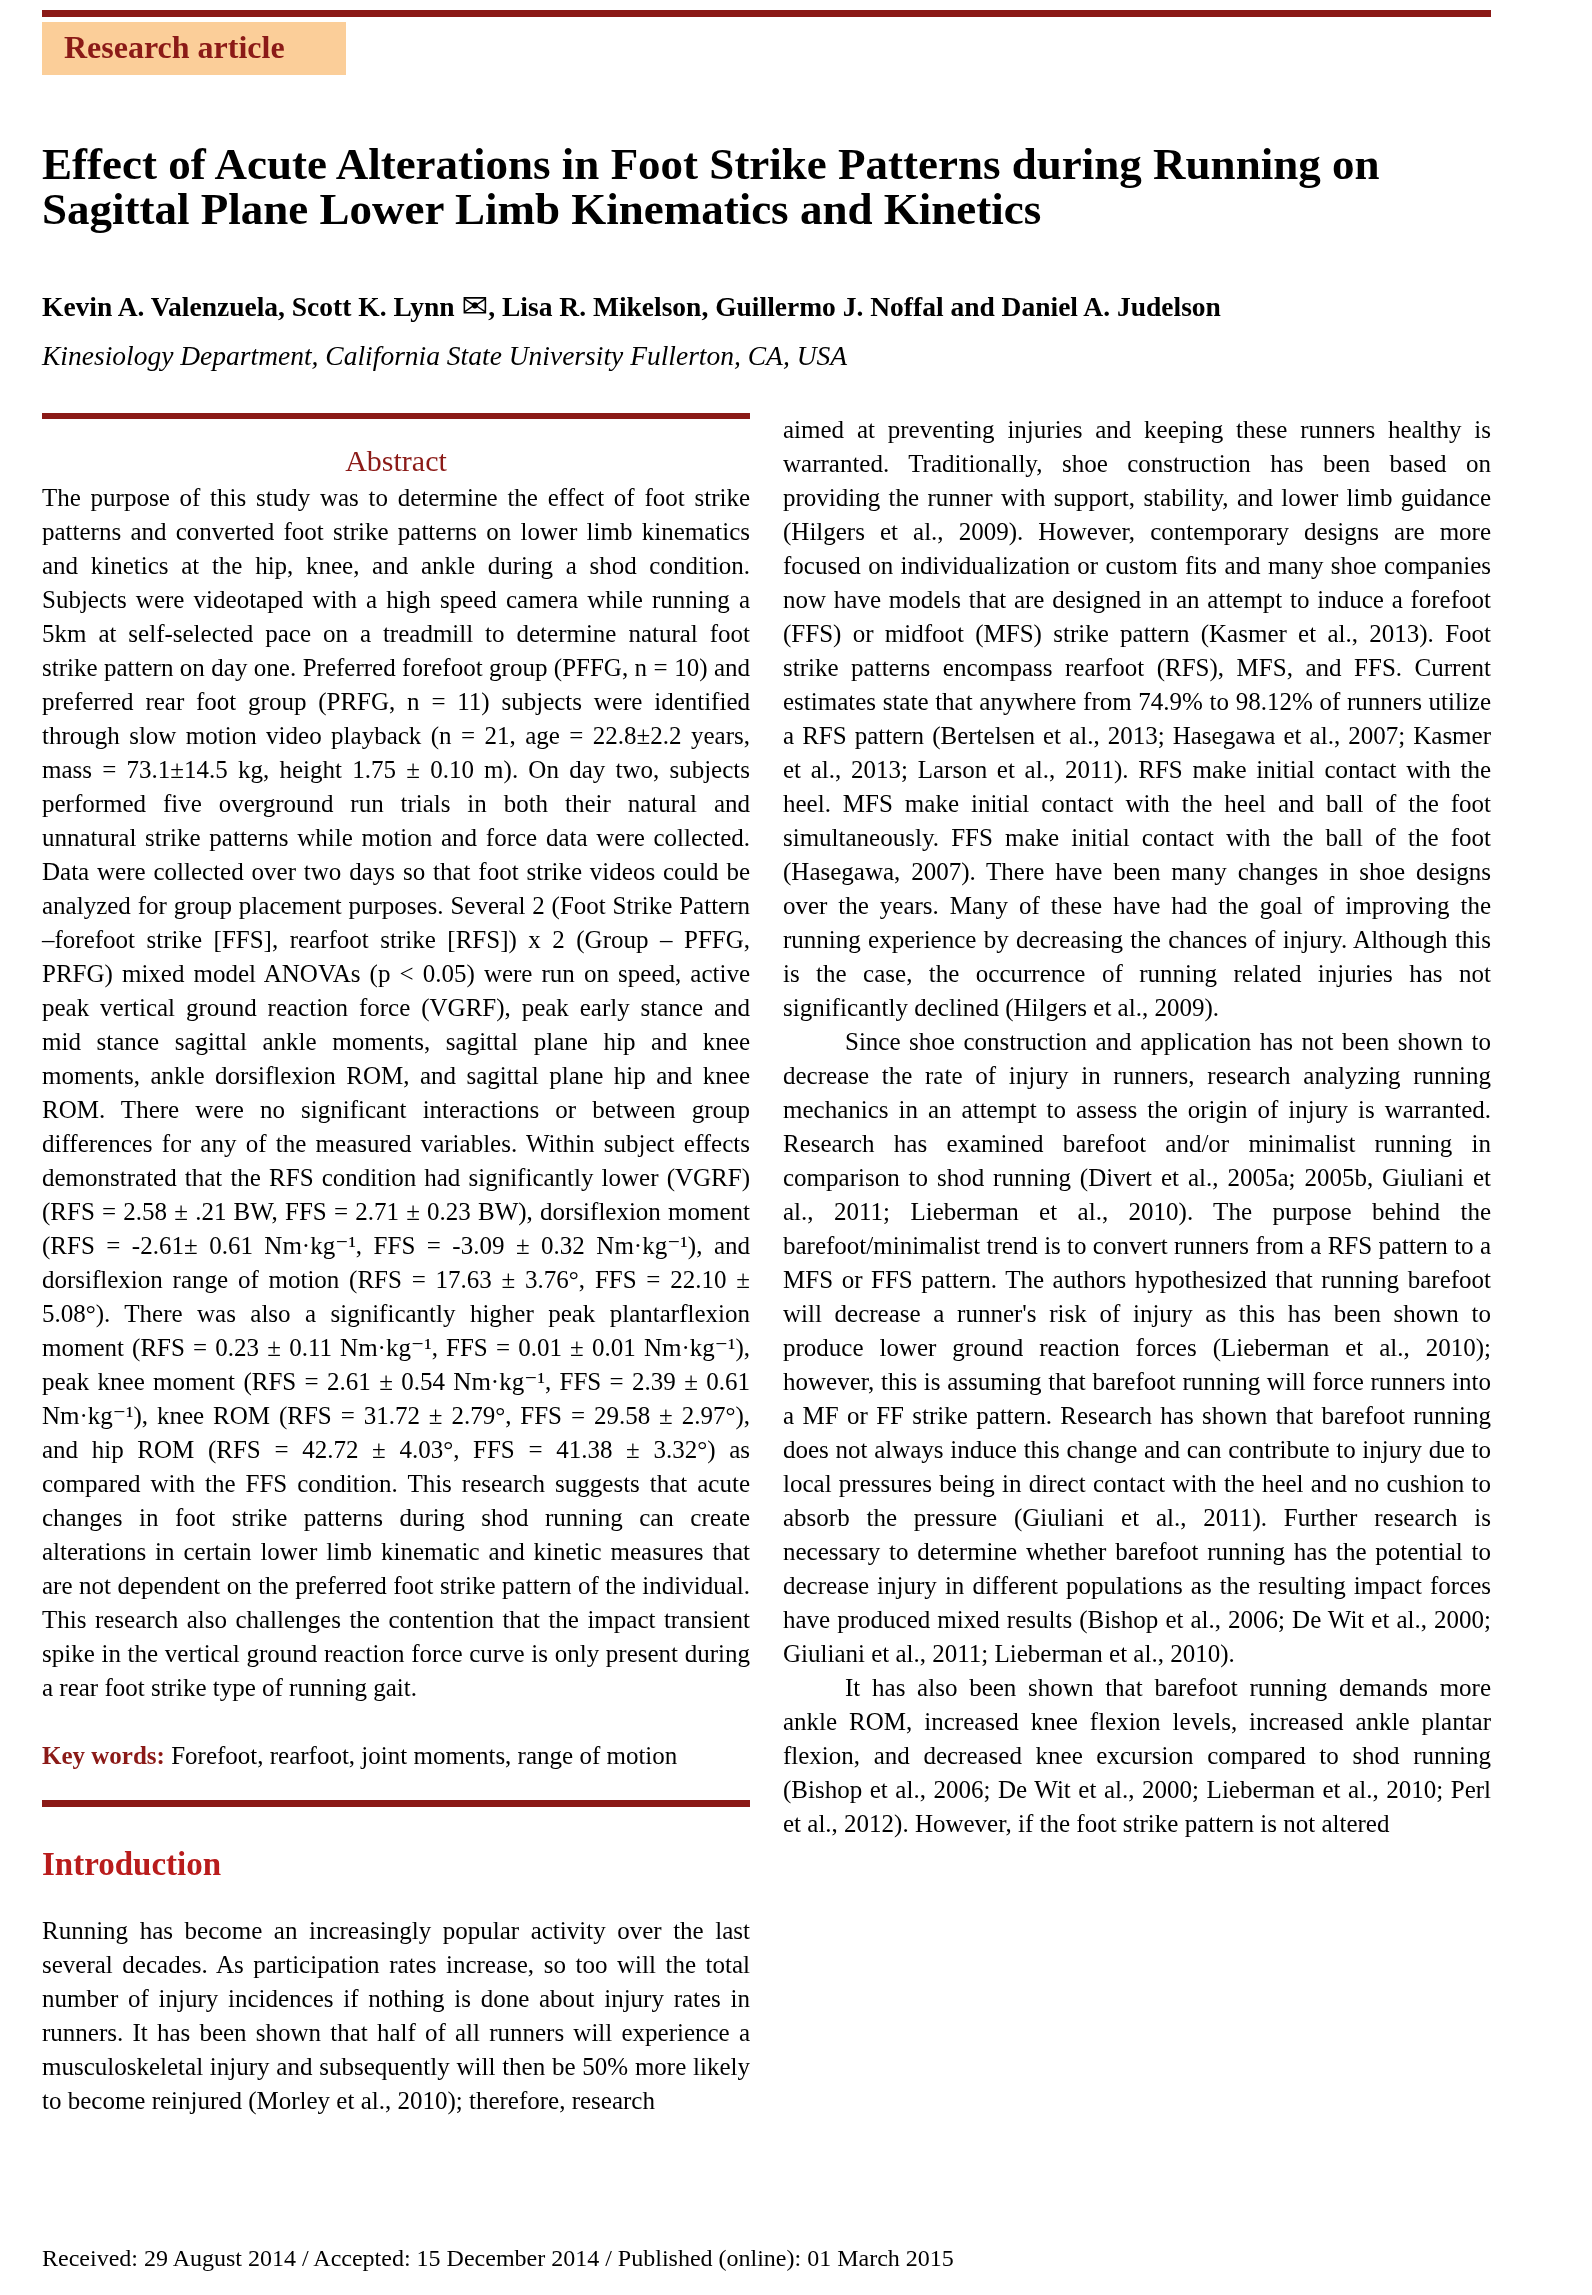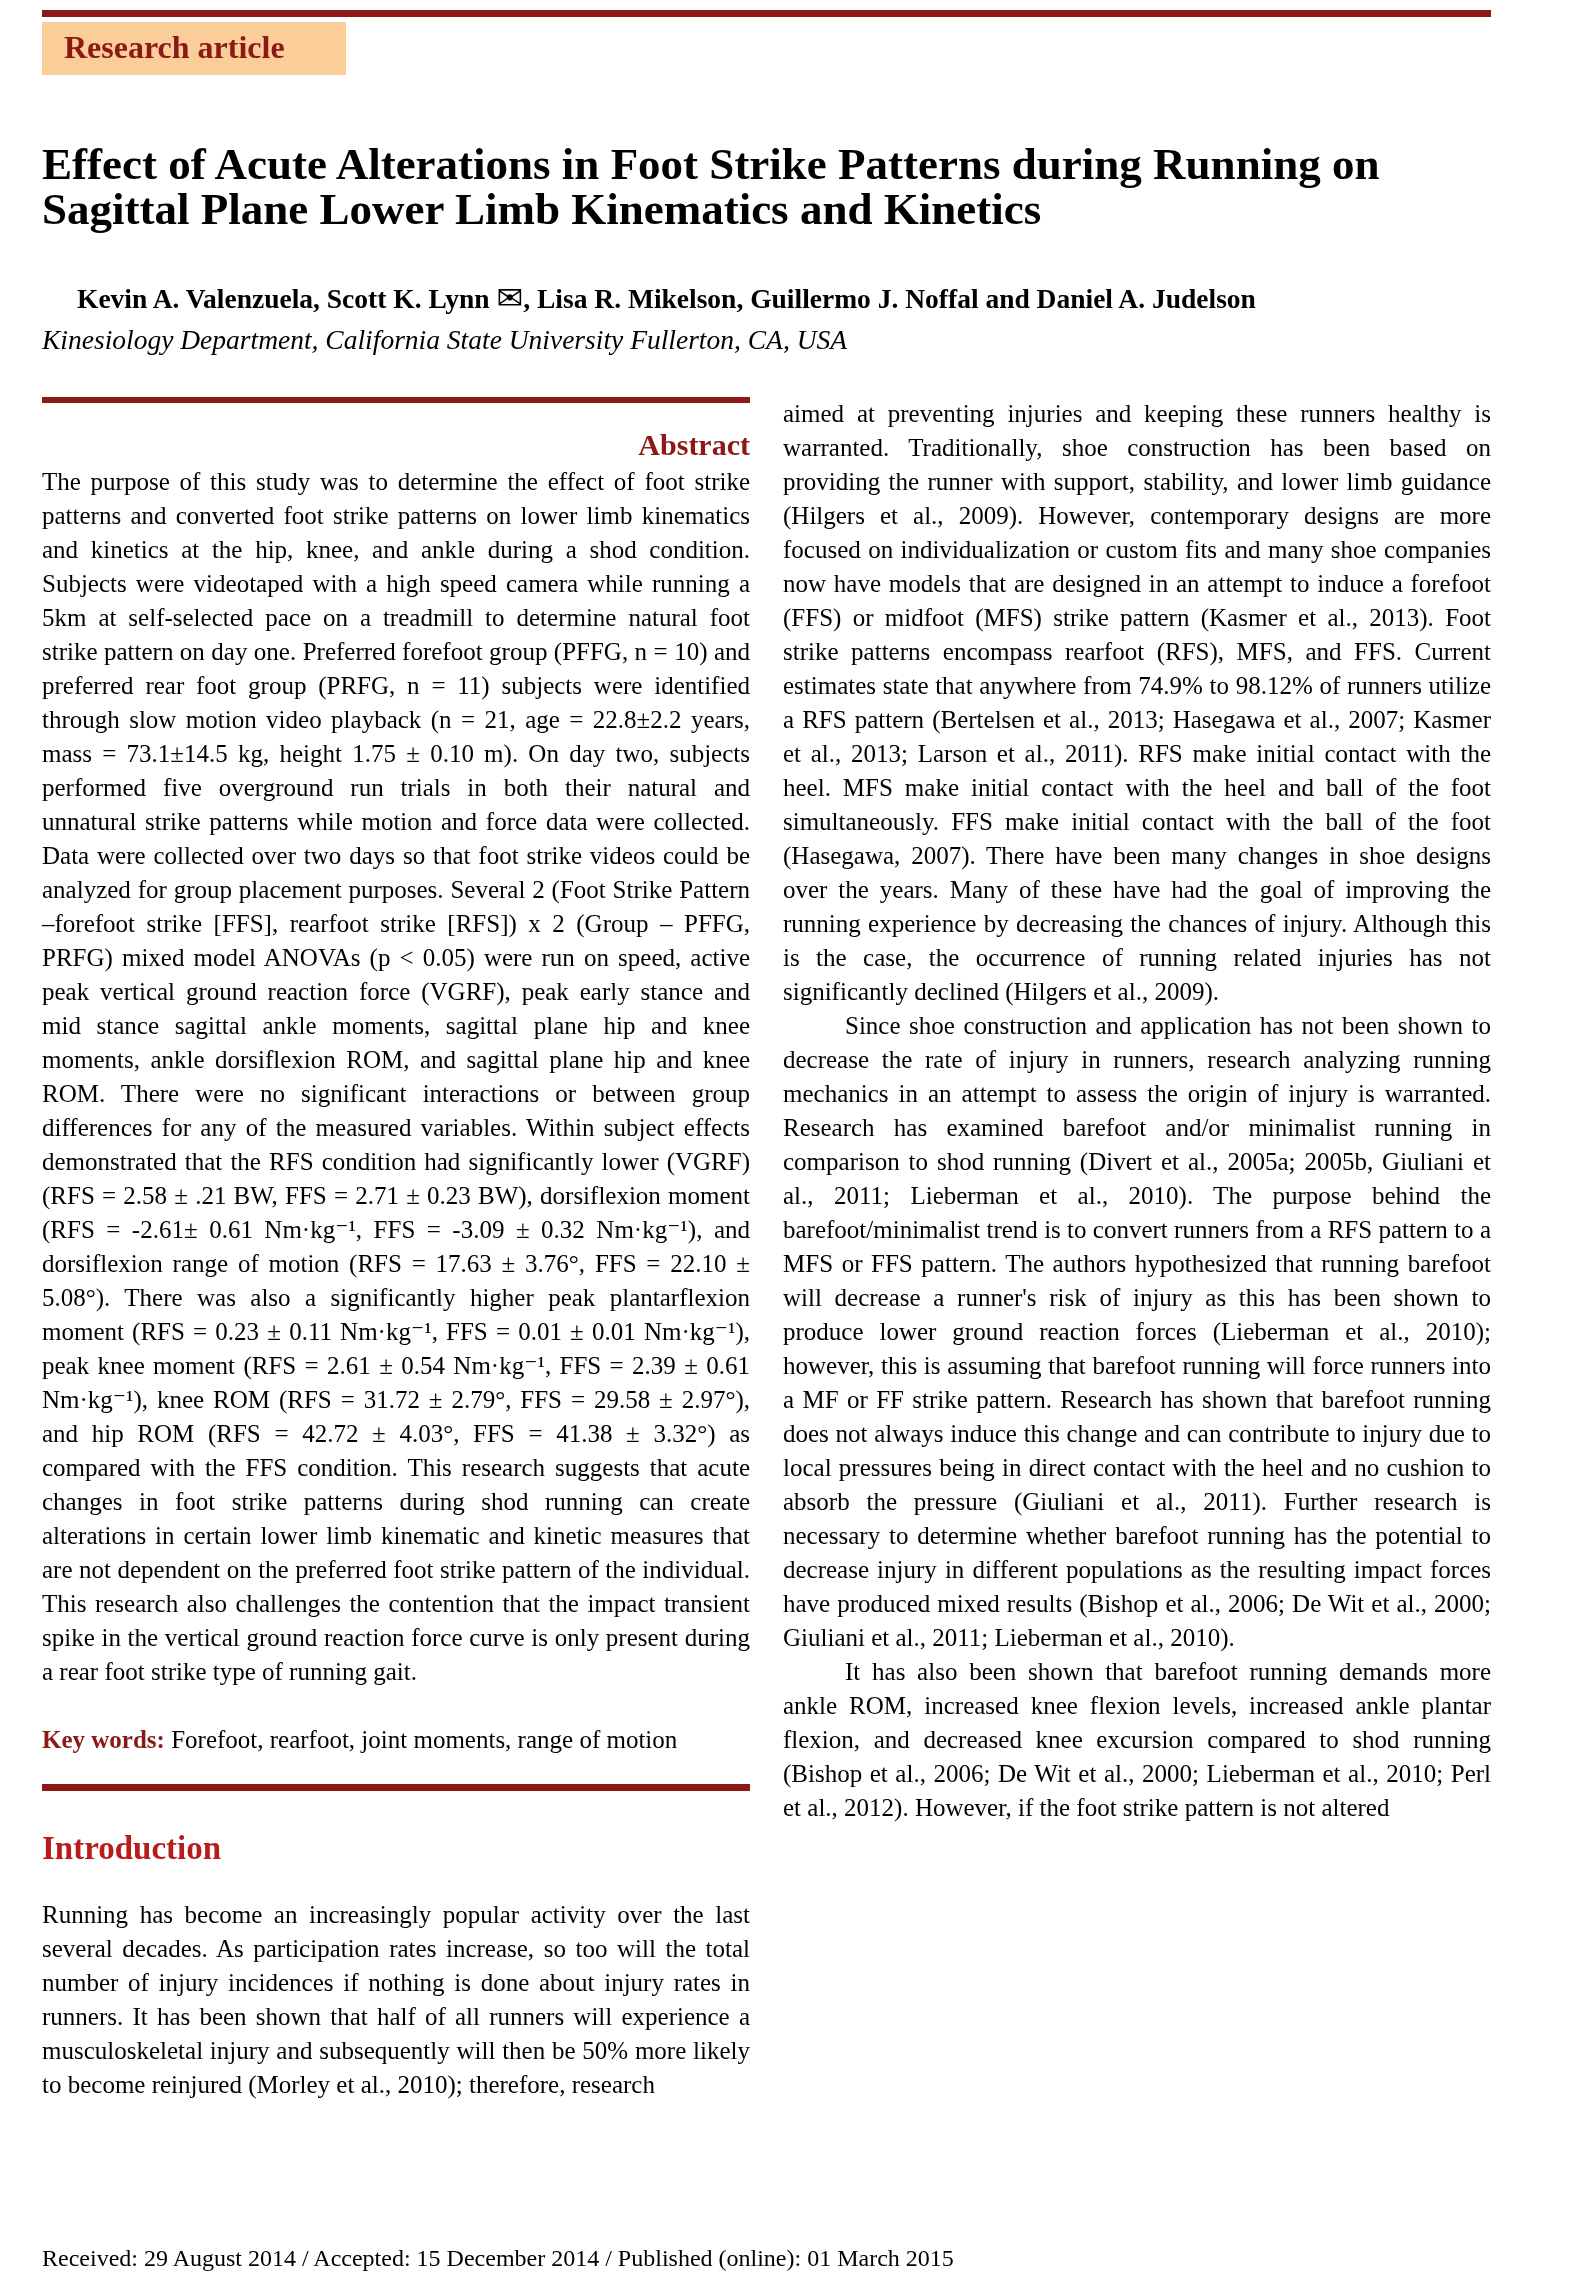--- a/index.html
+++ b/index.html
@@ -49,23 +49,22 @@
   }
   .title {
     margin: 67px 0 0 0;
     font-size: 45px;
     line-height: 45px;
     font-weight: bold;
   }
   .authors {
     margin-top: 48px;
     font-size: 27.5px;
-    line-height: 36px;
+    line-height: 52px;
     font-weight: bold;
-    margin-left: 35px;
   }
   .envelope {
     font-family: "DejaVu Sans", sans-serif;
     font-weight: normal;
     font-size: 32px;
     vertical-align: -1.4px;
   }
   .affiliation {
     margin-top: 5.8px;
     font-size: 27.5px;
@@ -79,25 +78,25 @@
   }
   .col {
     width: 708px;
     font-size: 25px;
     line-height: 34px;
     text-align: justify;
   }
   .abstract-rule { height: 5.8px; }
   .abstract-heading {
     color: #8B1A17;
-    font-weight: bold;
+    font-weight: normal;
     font-size: 30px;
     line-height: 36px;
     margin: 24.6px 0 0 0;
-    text-align: right;
+    text-align: center;
   }
   .para { margin: 0; }
   .abstract-body { margin-top: 1.4px; }
   .keywords { margin-top: 34px; }
   .kw-label { color: #8B1A17; font-weight: bold; }
   .kw-rule { height: 6.5px; margin-top: 27.5px; }
   .intro-heading {
     color: #b91c1c;
     font-weight: bold;
     font-size: 33px;

